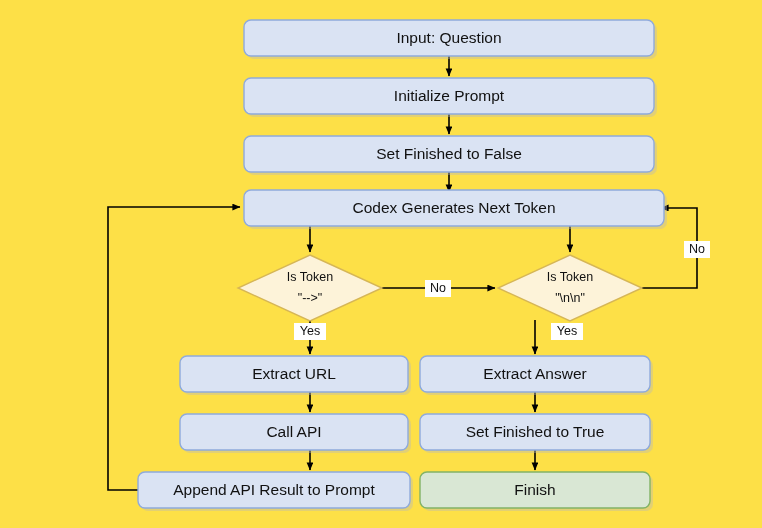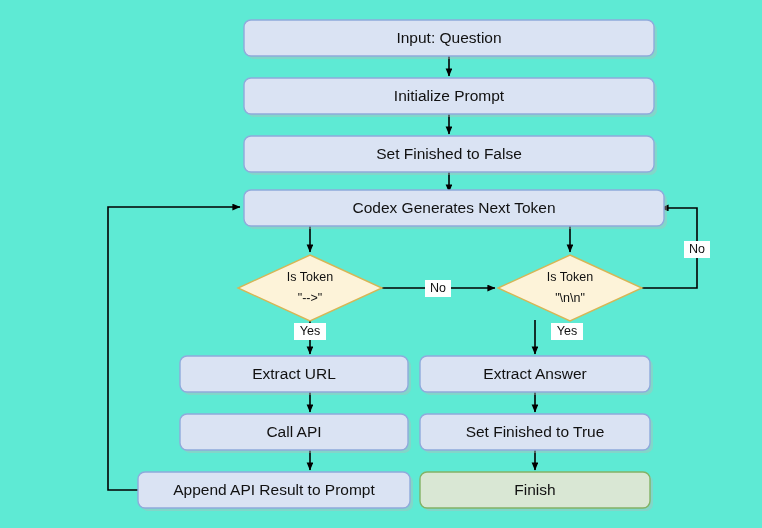--- a/index.html
+++ b/index.html
@@ -10,21 +10,21 @@
   body {
     width: 762px;
     height: 528px;
     overflow: hidden;
     font-family: "Liberation Sans", sans-serif;
   }
   #flowchart-root {
     position: relative;
     width: 762px;
     height: 528px;
-    background: #5eead4;
+    background: #fde047;
   }
   svg#flow-svg {
     position: absolute;
     top: 0;
     left: 0;
     width: 762px;
     height: 528px;
     display: block;
   }
   .node-shape {

